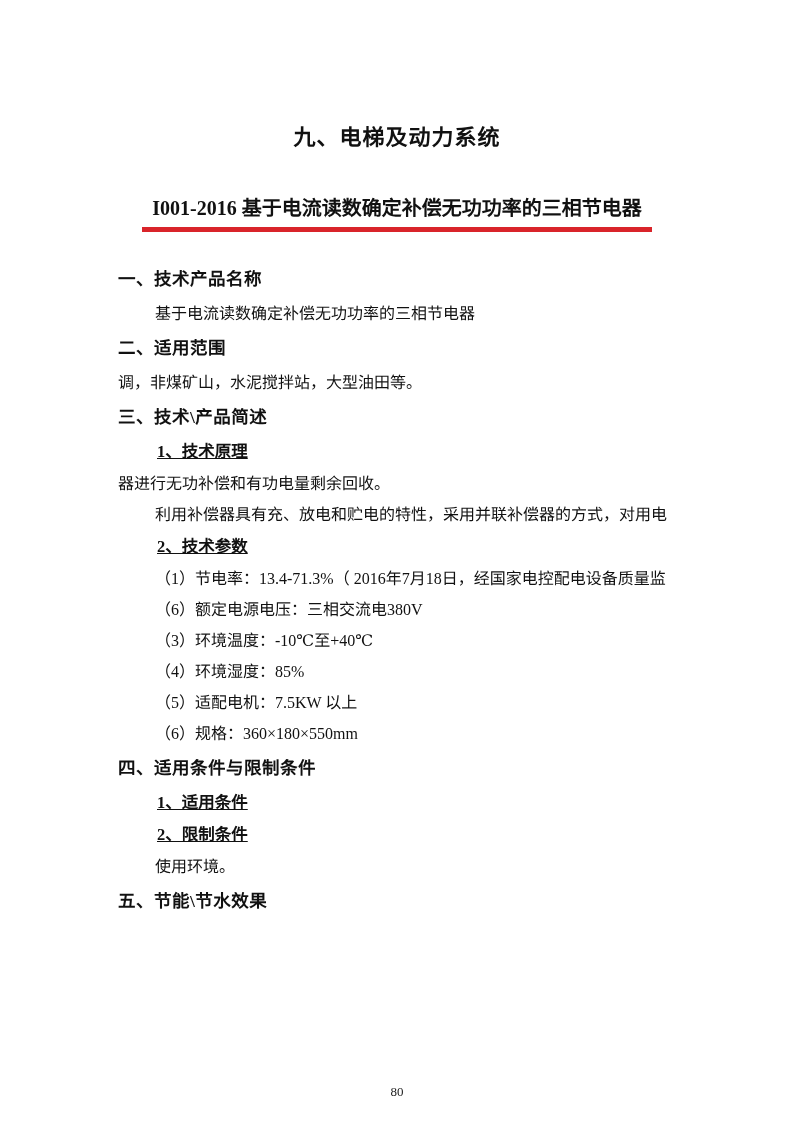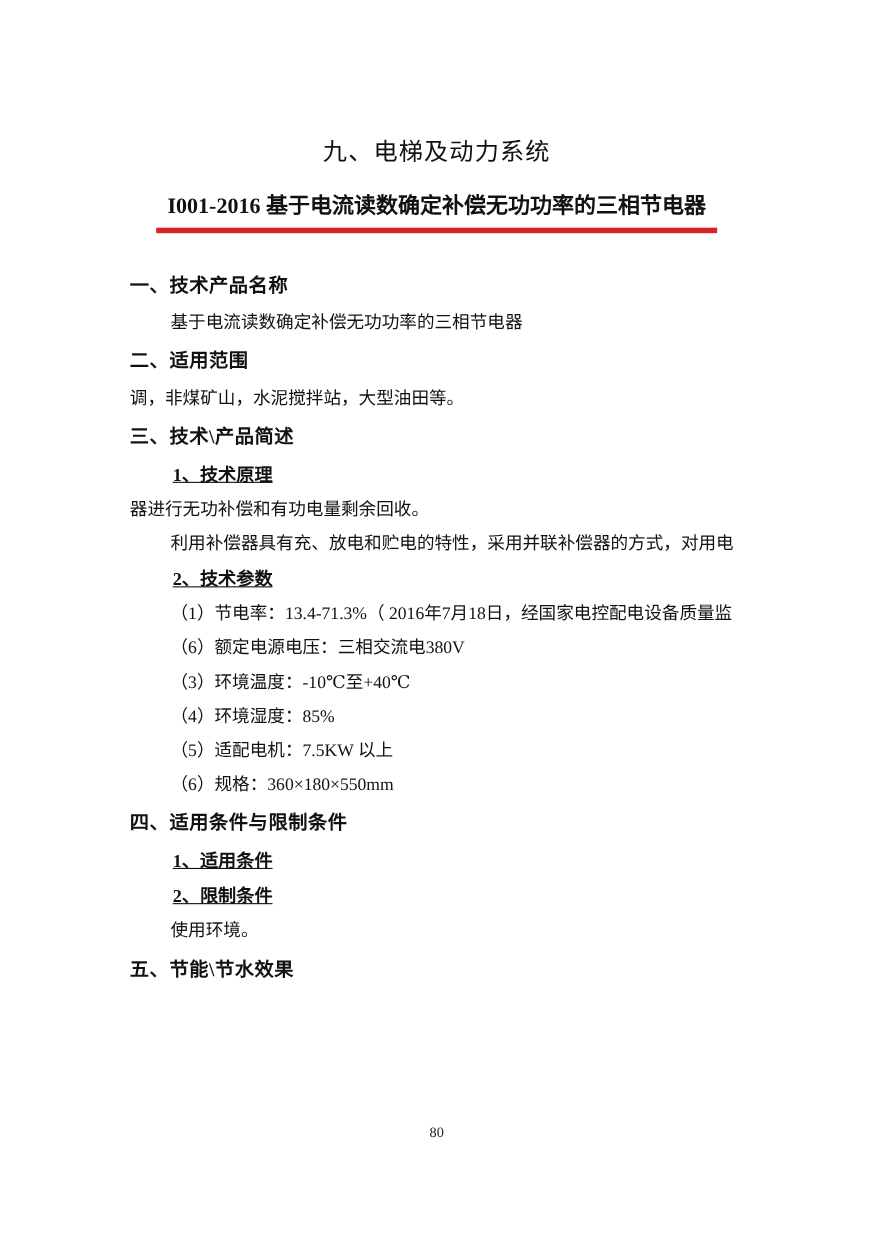--- a/index.html
+++ b/index.html
@@ -15,27 +15,27 @@
   .content {
     position: absolute;
     left: 118px;
     top: 0;
     width: 558px;
   }
   .chapter-title {
     margin-top: 121px;
     text-align: center;
     font-size: 22px;
-    font-weight: normal;
+    font-weight: bold;
     line-height: 34px;
     letter-spacing: 1px;
   }
   .doc-title-wrap {
     text-align: center;
-    margin-top: 20px;
+    margin-top: 40px;
   }
   .doc-title {
     display: inline-block;
     font-size: 20px;
     font-weight: bold;
     line-height: 27px;
     padding: 0 10px 5px 10px;
     border-bottom: 5px solid #d9242a;
     white-space: nowrap;
   }
@@ -57,21 +57,21 @@
   }
   .line {
     font-size: 16px;
     line-height: 31px;
   }
   .indent { text-indent: 37px; }
   .page-number {
     position: absolute;
     left: 0;
     width: 794px;
-    top: 1022px;
+    top: 1084px;
     text-align: center;
     font-size: 13px;
     color: #222222;
   }
 </style>
 </head>
 <body>
 
 <div class="page">
   <div class="content">

